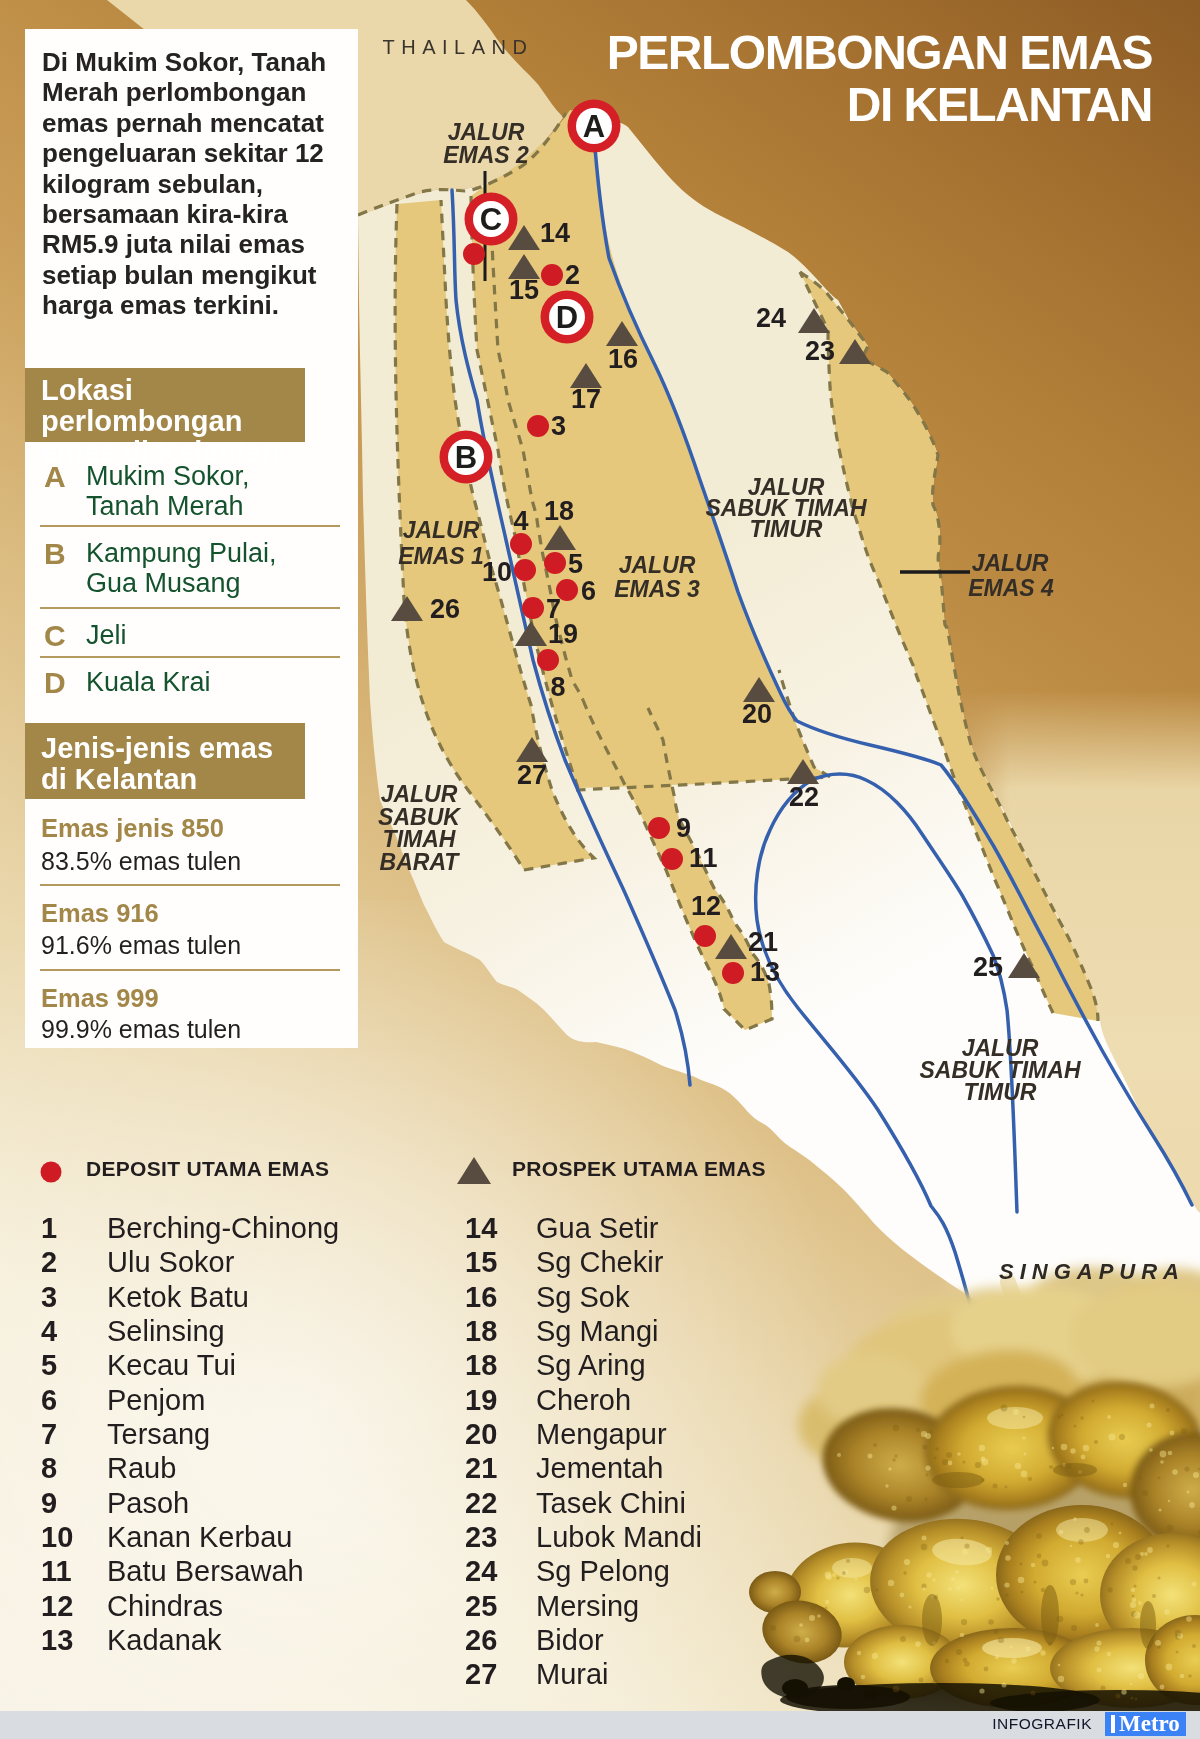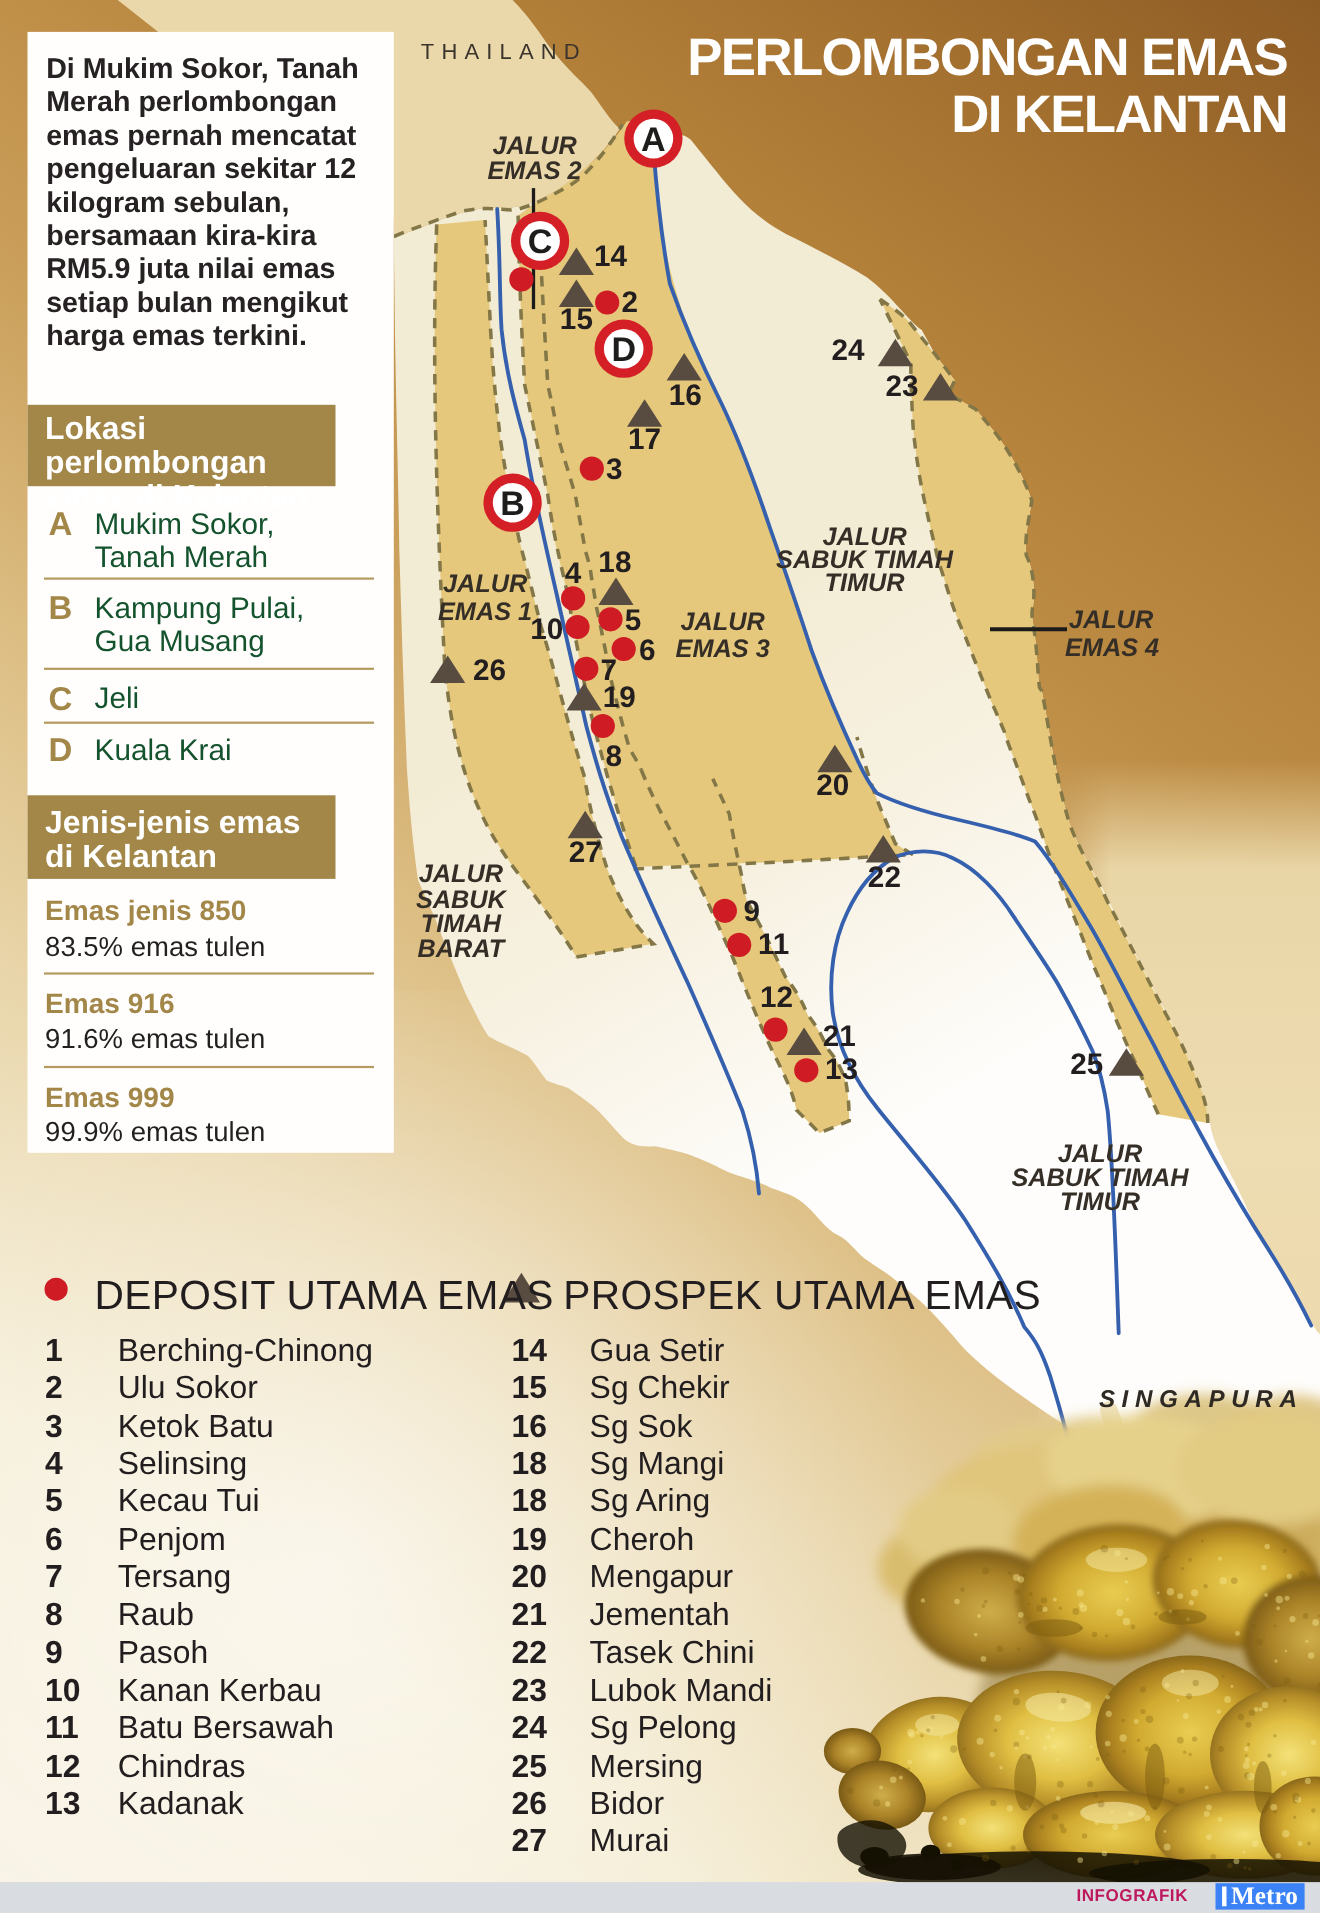--- a/index.html
+++ b/index.html
@@ -1,36 +1,36 @@
 <!DOCTYPE html>
 <html><head>
 <meta charset="utf-8">
 <style>
 html,body{margin:0;padding:0;}
 #page{position:relative;width:1200px;height:1739px;overflow:hidden;font-family:"Liberation Sans",sans-serif;background:#e9d5a6;}
 #mapsvg{position:absolute;left:0;top:0;}
-#title{position:absolute;top:27px;right:30px;text-align:right;color:#fff;font-weight:bold;font-size:48px;line-height:52px;letter-spacing:-1.5px;}
+#title{position:absolute;top:27px;right:48px;text-align:right;color:#fff;font-weight:bold;font-size:48px;line-height:52px;letter-spacing:-1.5px;}
 #whitebox{position:absolute;left:25px;top:29px;width:333px;height:1019px;background:#fffefd;}
 #para{position:absolute;left:42px;top:47px;width:316px;font-size:26px;font-weight:bold;color:#262122;line-height:30.4px;}
 .goldbar{position:absolute;left:25px;width:280px;background:#a28748;color:#fff;font-weight:bold;font-size:29px;}
 #bar1{top:368px;height:74px;}#bar1 .in{padding-top:7px;}
 #bar2{top:723px;height:76px;}
 .goldbar .in{padding:10px 0 0 16px;line-height:31px;}
 .ltr{position:absolute;left:44px;color:#a28748;font-weight:bold;font-size:30px;}
 .nm{position:absolute;left:86px;color:#14532d;font-size:27px;line-height:30px;}
 .sep{position:absolute;left:40px;width:300px;height:2px;background:#b49a5f;}
 .gold-h{position:absolute;left:41px;color:#a28748;font-weight:bold;font-size:25.5px;}
 .dark-t{position:absolute;left:41px;color:#231f20;font-size:25px;}
-.lg-h{position:absolute;color:#221d1e;font-weight:normal;font-size:37px;letter-spacing:0.3px;}
+.lg-h{position:absolute;color:#221d1e;font-weight:bold;font-size:21px;letter-spacing:0.3px;}
 .col{position:absolute;font-size:29px;color:#221d1e;line-height:34.35px;}
 .col b{display:inline-block;font-weight:bold;}
 #c1 b{width:66px;}
 #c2 b{width:71px;}
 #footbar{position:absolute;left:0;top:1711px;width:1200px;height:28px;background:#d9dce1;}
-#infografik{position:absolute;top:1714px;right:120px;color:#be185d;font-weight:bold;font-size:15.5px;letter-spacing:0.5px;line-height:19px;}
+#infografik{position:absolute;top:1714px;right:108px;color:#0f172a;font-weight:normal;font-size:15.5px;letter-spacing:0.5px;line-height:19px;}
 #metro{position:absolute;left:1105px;top:1712px;width:81px;height:24px;background:#3b82f6;}
 #metro .bar{position:absolute;left:6px;top:3px;width:4px;height:18px;background:#fff;}
 #metro .mt{position:absolute;left:14px;top:0px;color:#fff;font-family:"Liberation Serif",serif;font-weight:bold;font-size:23px;line-height:24px;}
 </style>
 </head>
 <body>
 <div id="page">
 <svg id="mapsvg" width="1200" height="1739" viewBox="0 0 1200 1739">
 <defs>
 <linearGradient id="bggrad" x1="0" y1="1739" x2="1200" y2="0" gradientUnits="userSpaceOnUse">

